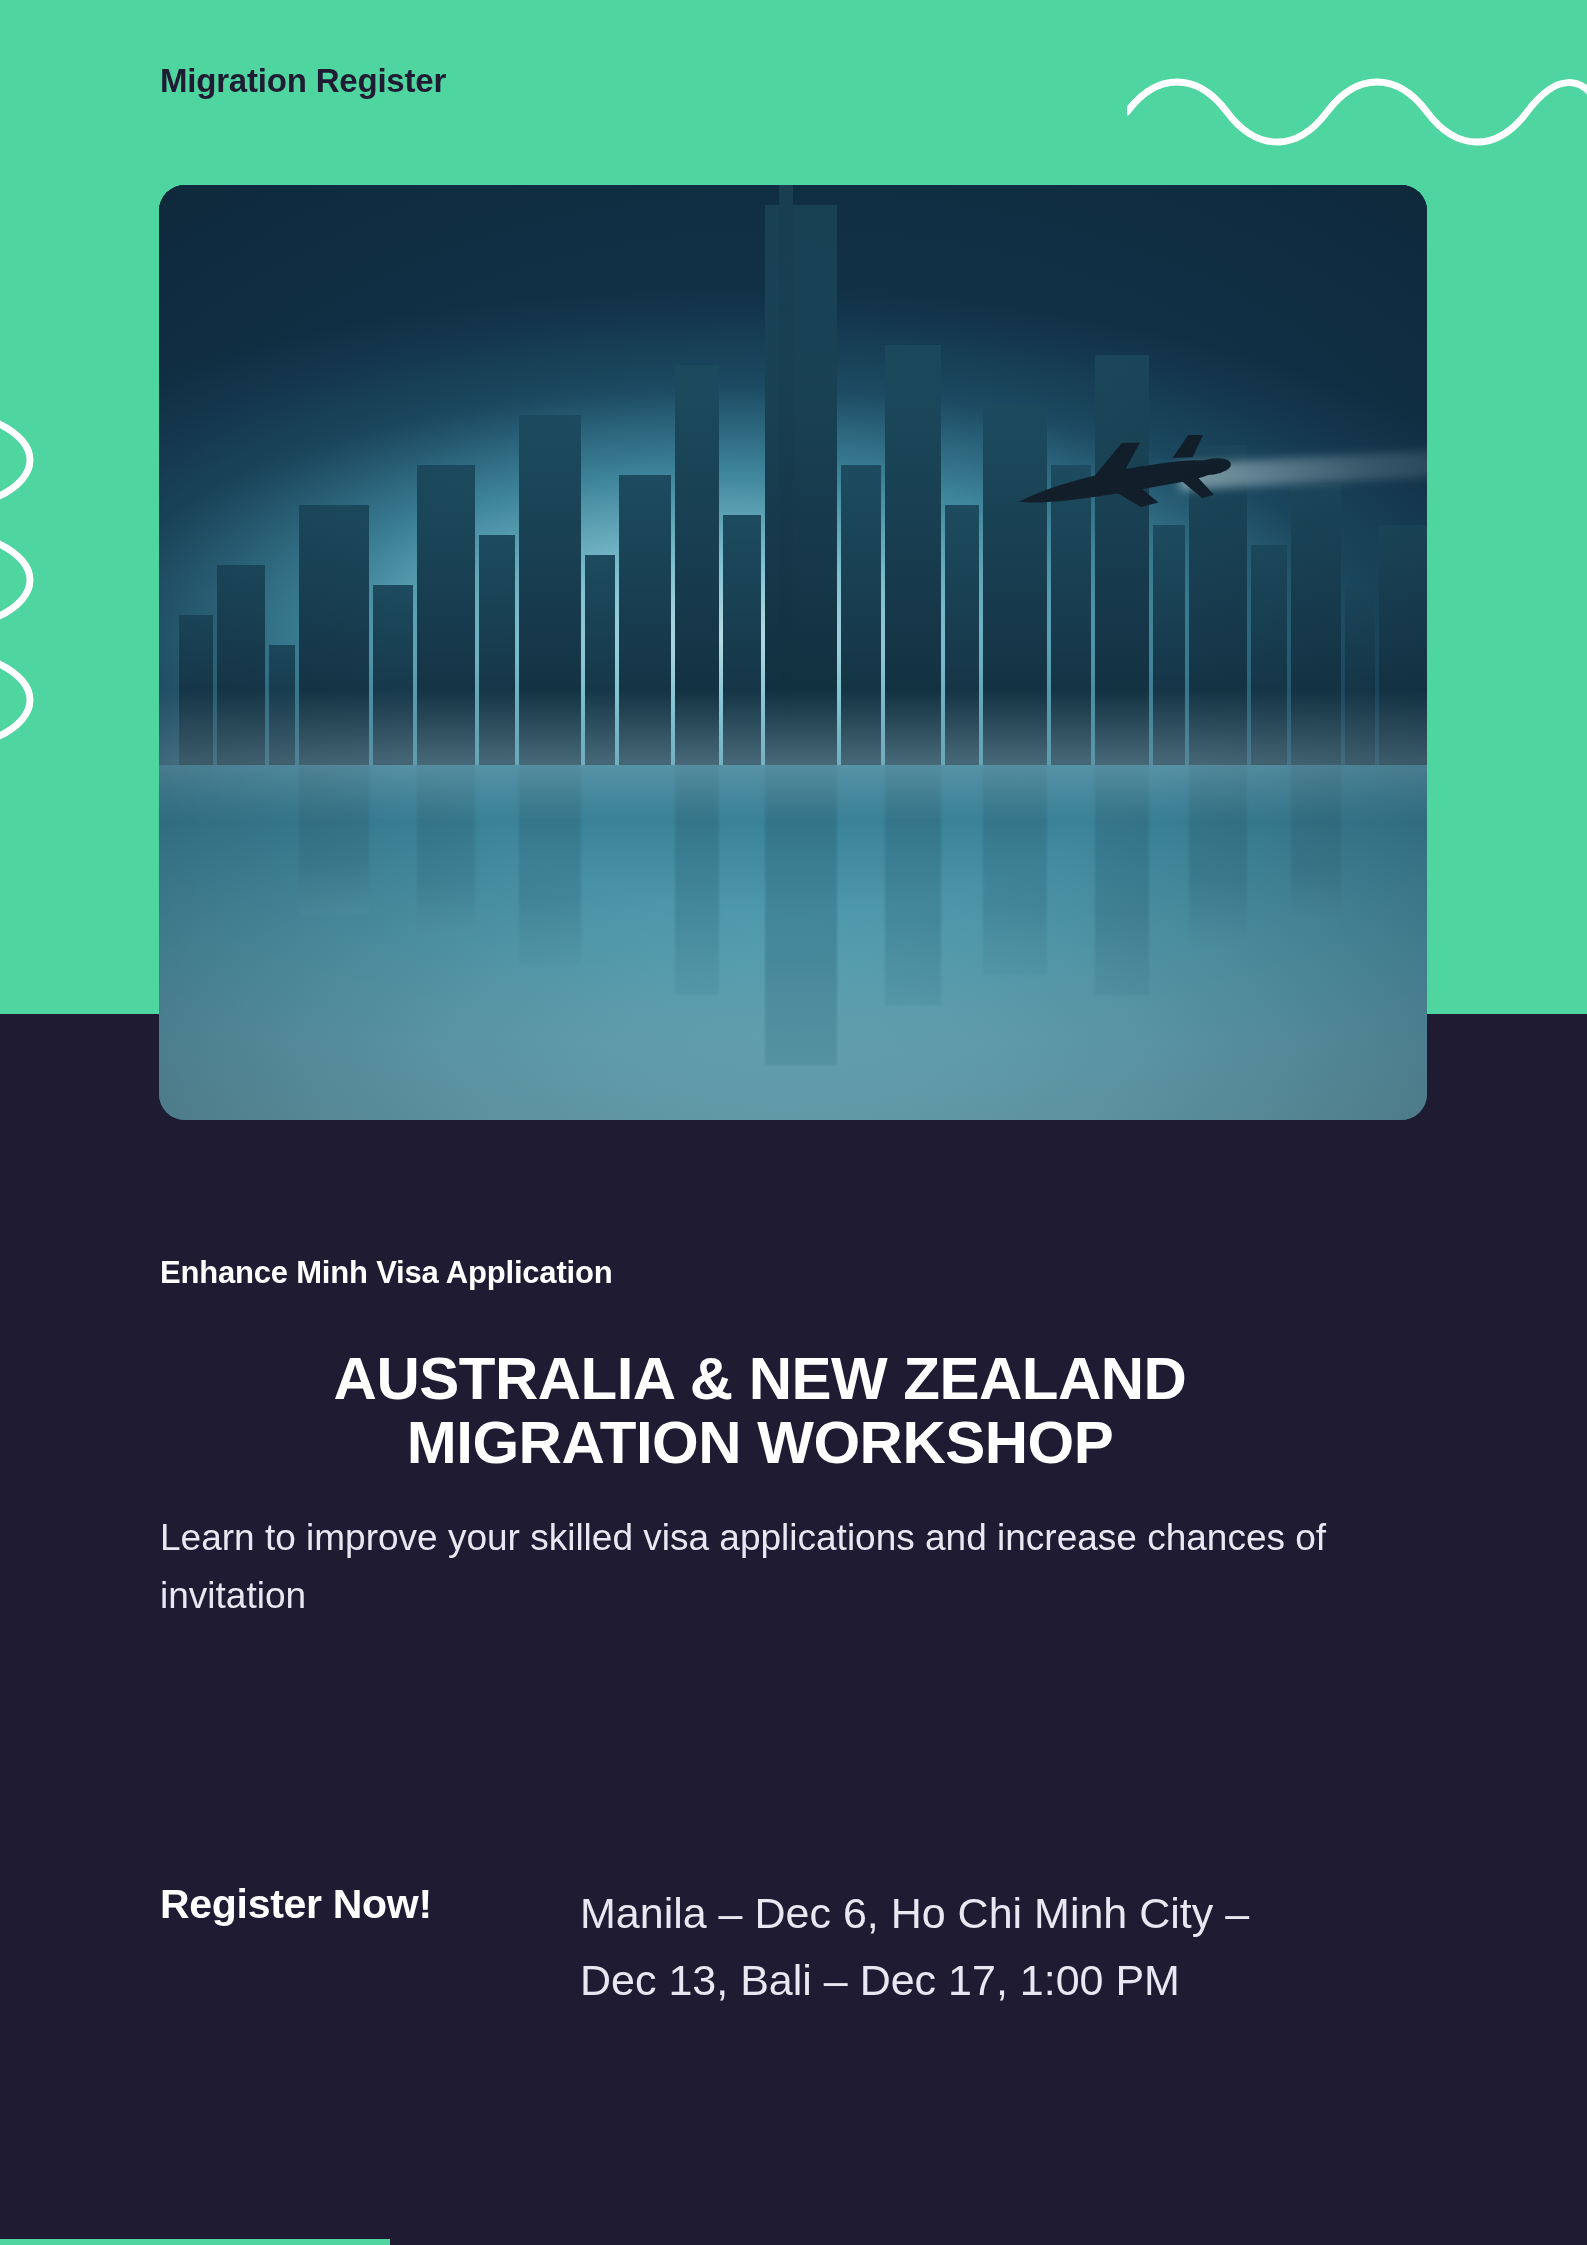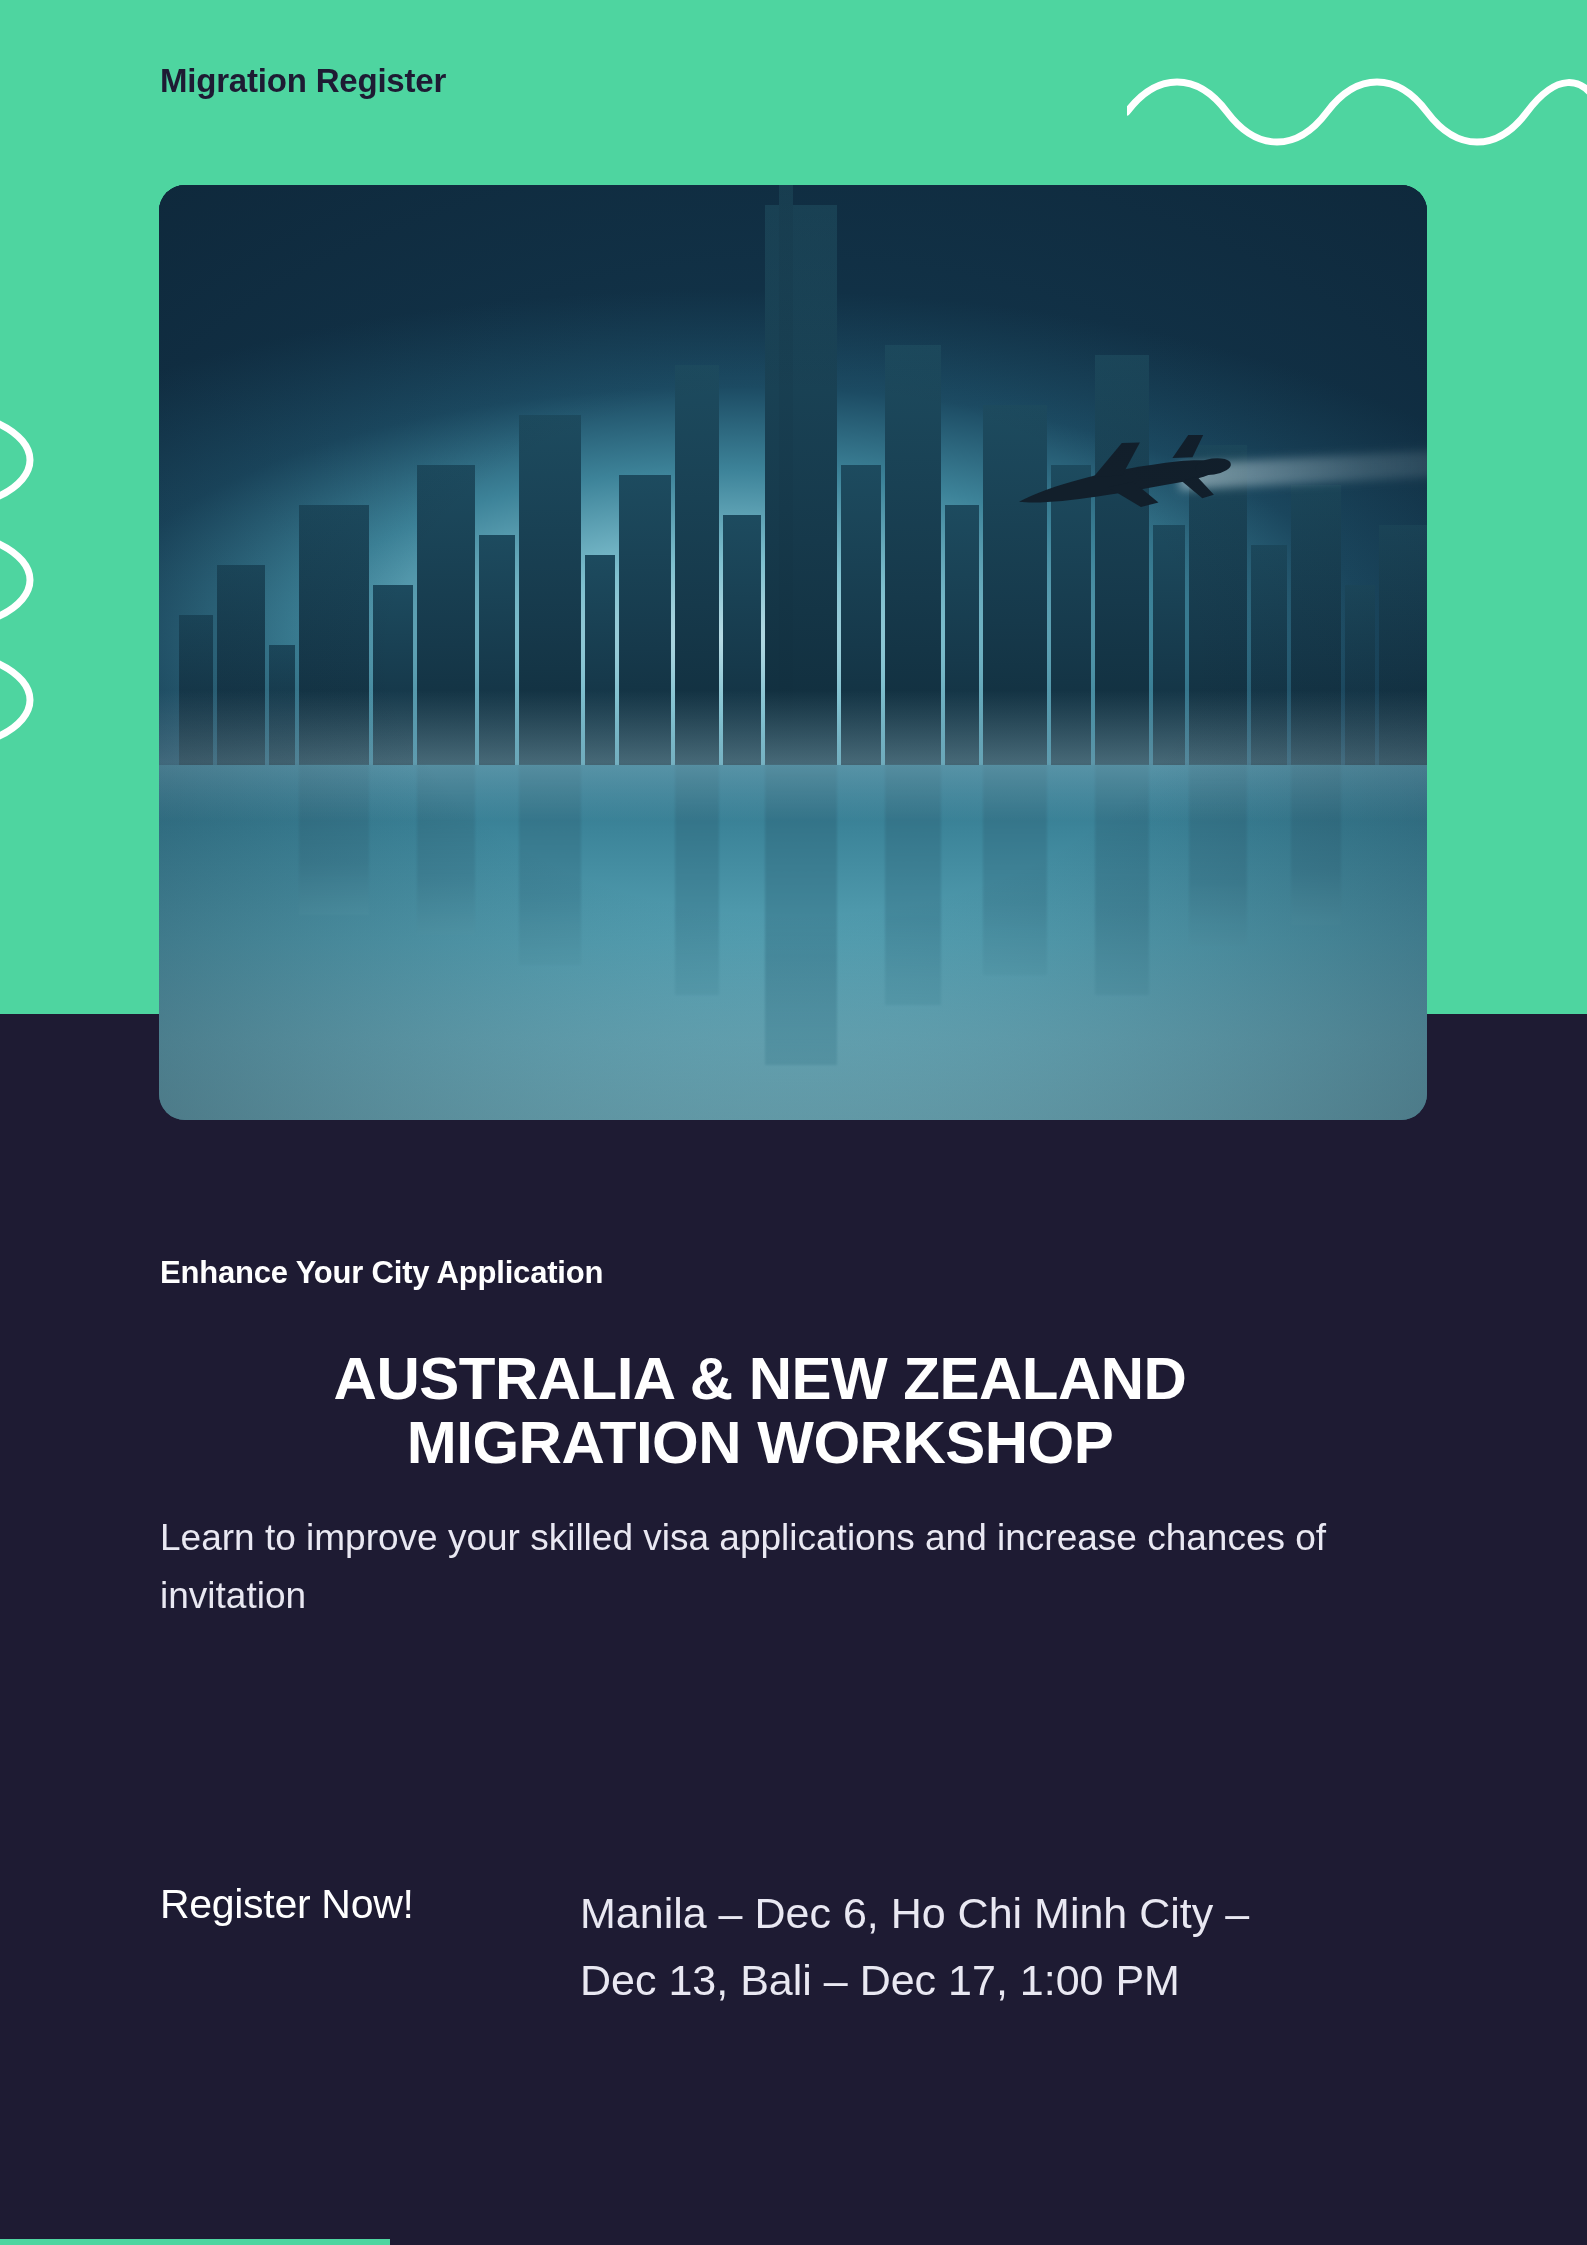--- a/index.html
+++ b/index.html
@@ -171,21 +171,21 @@
   .cta-row {
     position: absolute;
     left: 160px;
     top: 1880px;
     width: 1300px;
     display: flex;
     align-items: flex-start;
   }
   .cta-label {
     font-size: 41px;
-    font-weight: normal;
+    font-weight: bold;
     color: #ffffff;
     letter-spacing: -0.3px;
     width: 420px;
     flex: 0 0 420px;
     line-height: 1.2;
   }
   .cta-detail {
     font-size: 43px;
     line-height: 1.55;
     color: #e9e8f2;
@@ -284,21 +284,21 @@
           <path d="M182 54 L 200 74 L 212 72 L 198 52 Z"></path>
           <ellipse cx="215" cy="44" rx="18" ry="8"></ellipse>
         </g>
       </svg>
     </div>
 
     <div class="photo-vignette"></div>
   </div>
 
   <div class="content">
-    <div class="eyebrow">Enhance Your City Application</div>
+    <div class="eyebrow">Enhance Minh Visa Application</div>
     <h1 class="headline">AUSTRALIA &amp; NEW ZEALAND MIGRATION WORKSHOP</h1>
     <p class="subhead">Learn to improve your skilled visa applications and increase chances of invitation</p>
   </div>
 
   <div class="cta-row">
     <div class="cta-label">Register Now!</div>
     <div class="cta-detail">Manila – Dec 6, Ho Chi Minh City – Dec 13, Bali – Dec 17, 1:00 PM</div>
   </div>
 
   <div class="bottom-rule"></div>

